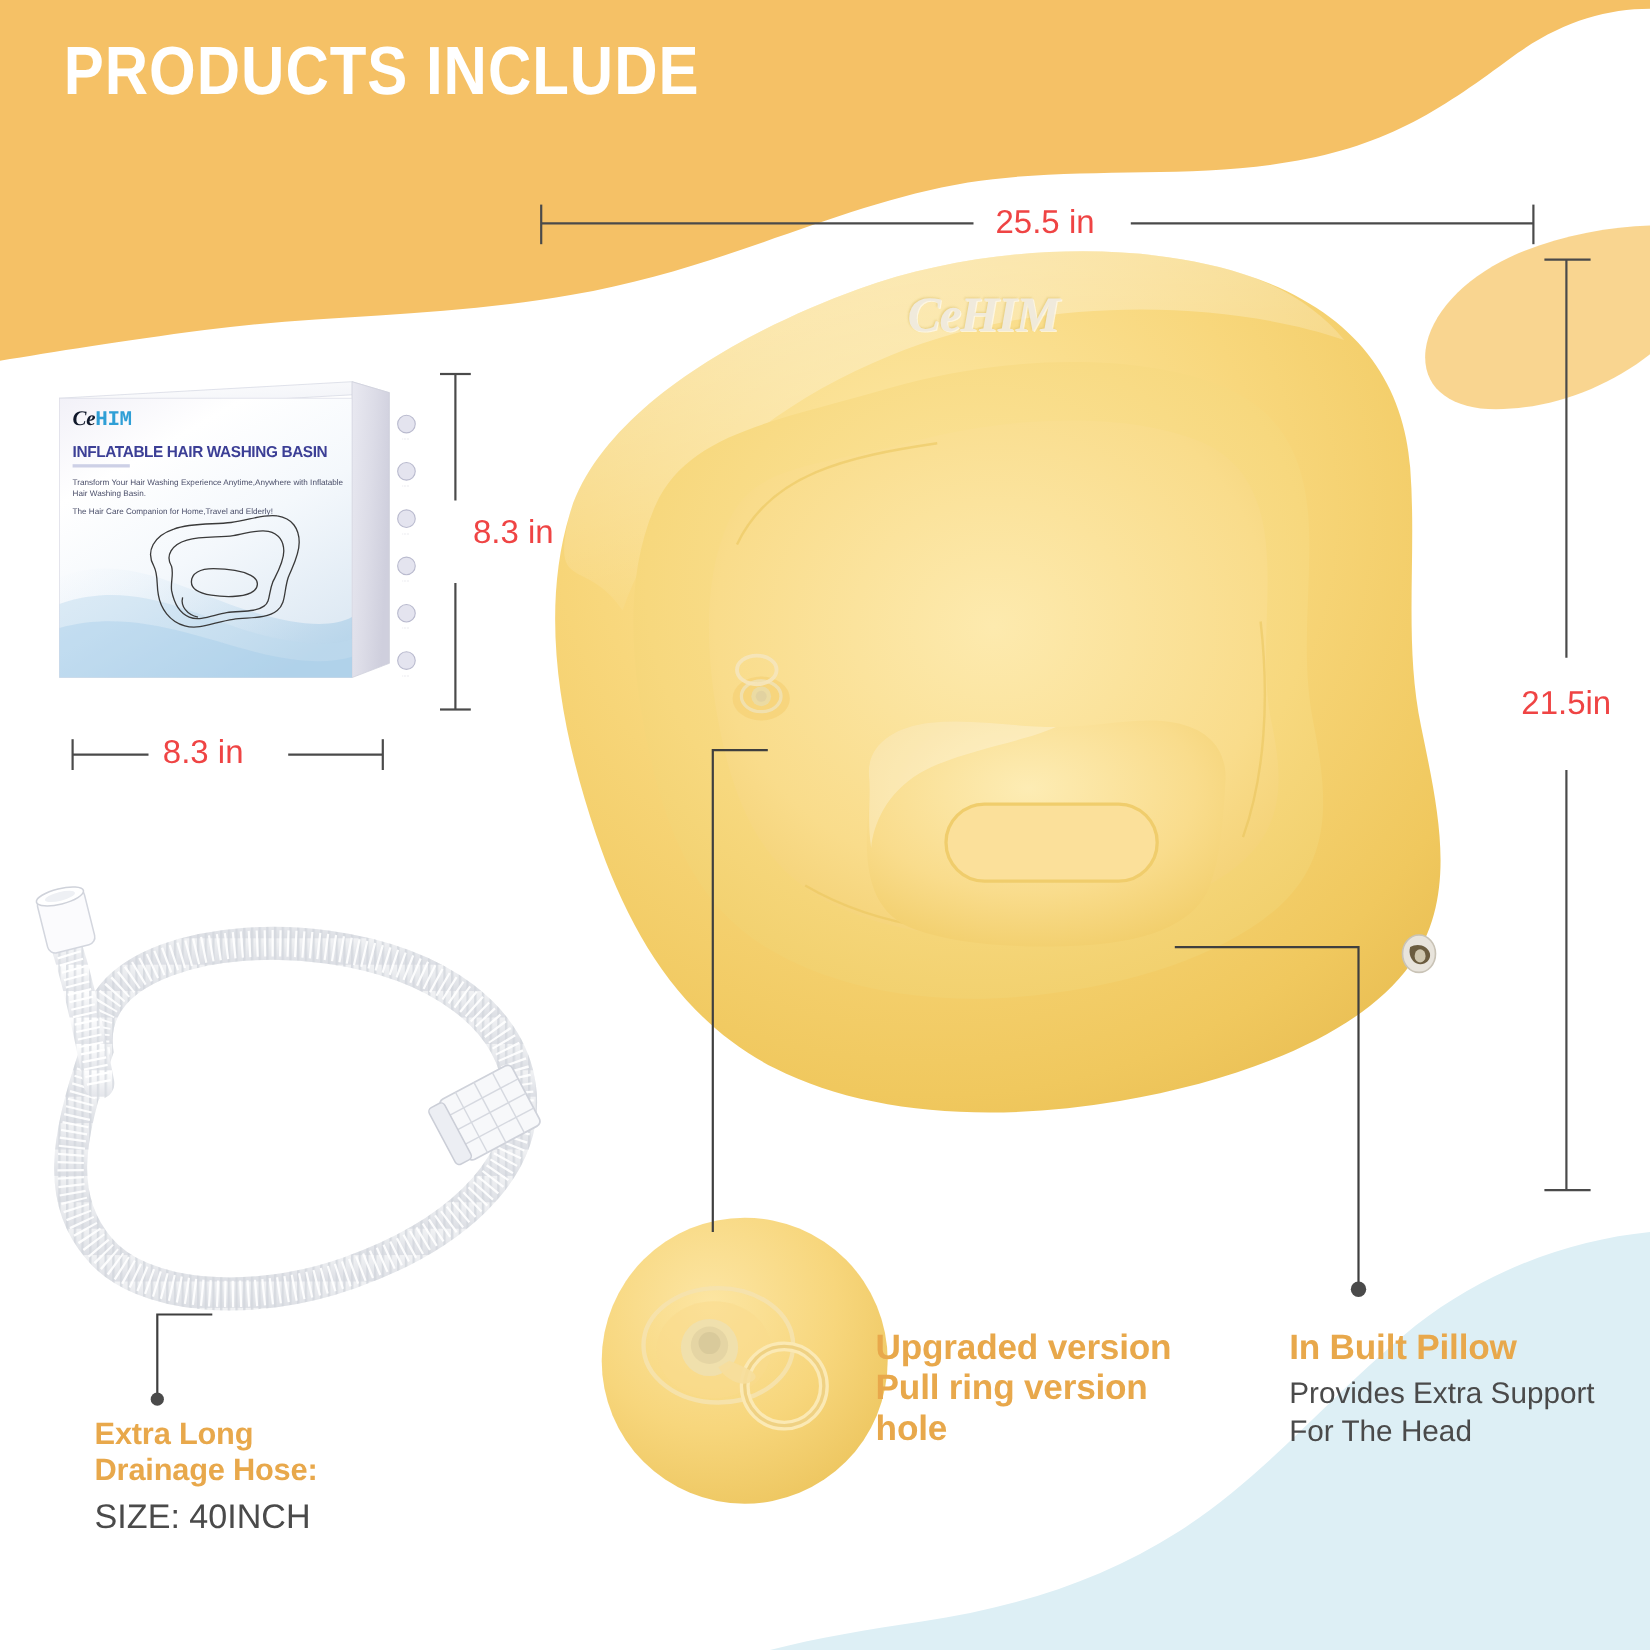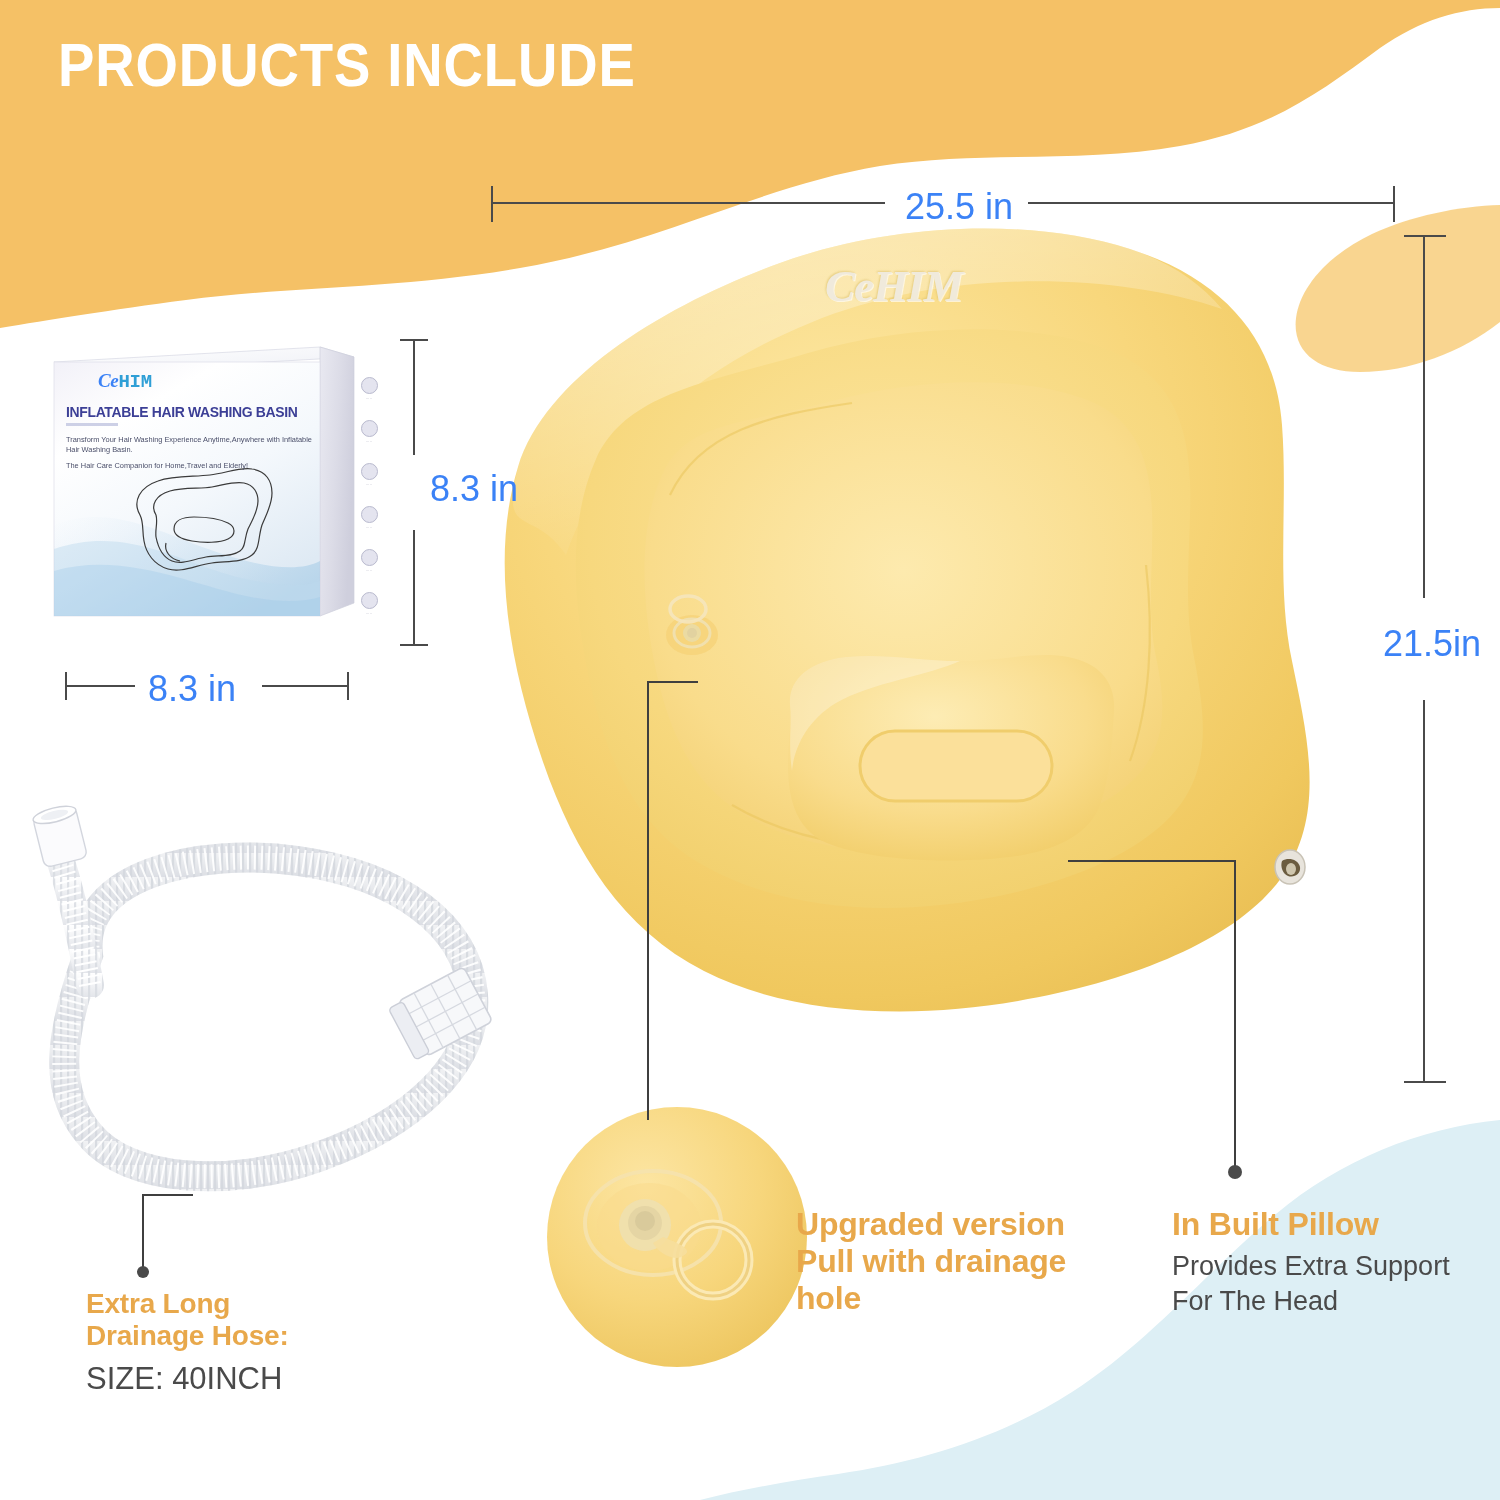--- a/index.html
+++ b/index.html
@@ -23,21 +23,21 @@
     transform:scaleX(0.88);
     transform-origin:left top;
     white-space:nowrap;
   }
 
   
   .box-wrap { position:absolute; left:48px; top:335px; width:340px; height:325px; }
   .box-svg { position:absolute; left:0; top:0; }
   .box-face-text { position:absolute; left:18px; top:36px; width:252px; }
   .brand { font-size:19px; font-weight:bold; line-height:1; letter-spacing:-0.3px; }
-  .brand .ce { color:#3b82f6; font-style:italic; font-family:"Liberation Serif", serif; font-weight:bold;margin-left:32px; }
+  .brand .ce { color:#0f172a; font-style:italic; font-family:"Liberation Serif", serif; font-weight:bold; }
   .brand .him { color:#2f9fd6; font-family:Liberation Mono, monospace; }
   .box-title {
     margin-top:12px; font-size:14.4px; font-weight:bold;
     color:#3c3f96; letter-spacing:-0.35px; white-space:nowrap;
     transform:scaleX(0.97); transform-origin:left center;
   }
   .box-rule { margin-top:3px; width:52px; height:3px; background:#cdd0e6; }
   .box-desc { margin-top:9px; font-size:7.4px; line-height:1.35; color:#4a4e69; }
   .box-desc p + p { margin-top:6px; }
 
@@ -47,21 +47,21 @@
   .side-icon .glyph {
     width:17px; height:17px; margin:0 auto;
     border-radius:50%; background:#e4e4ef;
     border:1px solid #b9bace;
   }
   .side-icon .cap {
     margin-top:3px; text-align:center; font-size:3.4px; color:#9496ad; letter-spacing:0.2px;
   }
 
   
-  .dim-label { position:absolute; color:#3b82f6; font-size:36px; }
+  .dim-label { position:absolute; color:#ef4444; font-size:30px; }
 
   
   .hose-wrap { position:absolute; left:18px; top:805px; width:510px; height:430px; }
 
   
   .basin-wrap { position:absolute; left:470px; top:205px; width:980px; height:900px; }
 
   
   .callout-circle { position:absolute; left:545px; top:1105px; width:265px; height:265px; }
 
@@ -451,21 +451,21 @@
       <div>Drainage Hose:</div>
     </div>
     <div class="sub">
       <div>SIZE: 40INCH</div>
     </div>
   </div>
 
   <div class="callout" style="left:796px; top:1206px; width:320px;">
     <div class="head">
       <div>Upgraded version</div>
-      <div>Pull with drainage</div>
+      <div>Pull ring version</div>
       <div>hole</div>
     </div>
   </div>
 
   <div class="callout" style="left:1172px; top:1206px; width:300px;">
     <div class="head">
       <div>In Built Pillow</div>
     </div>
     <div class="sub">
       <div>Provides Extra Support</div>

